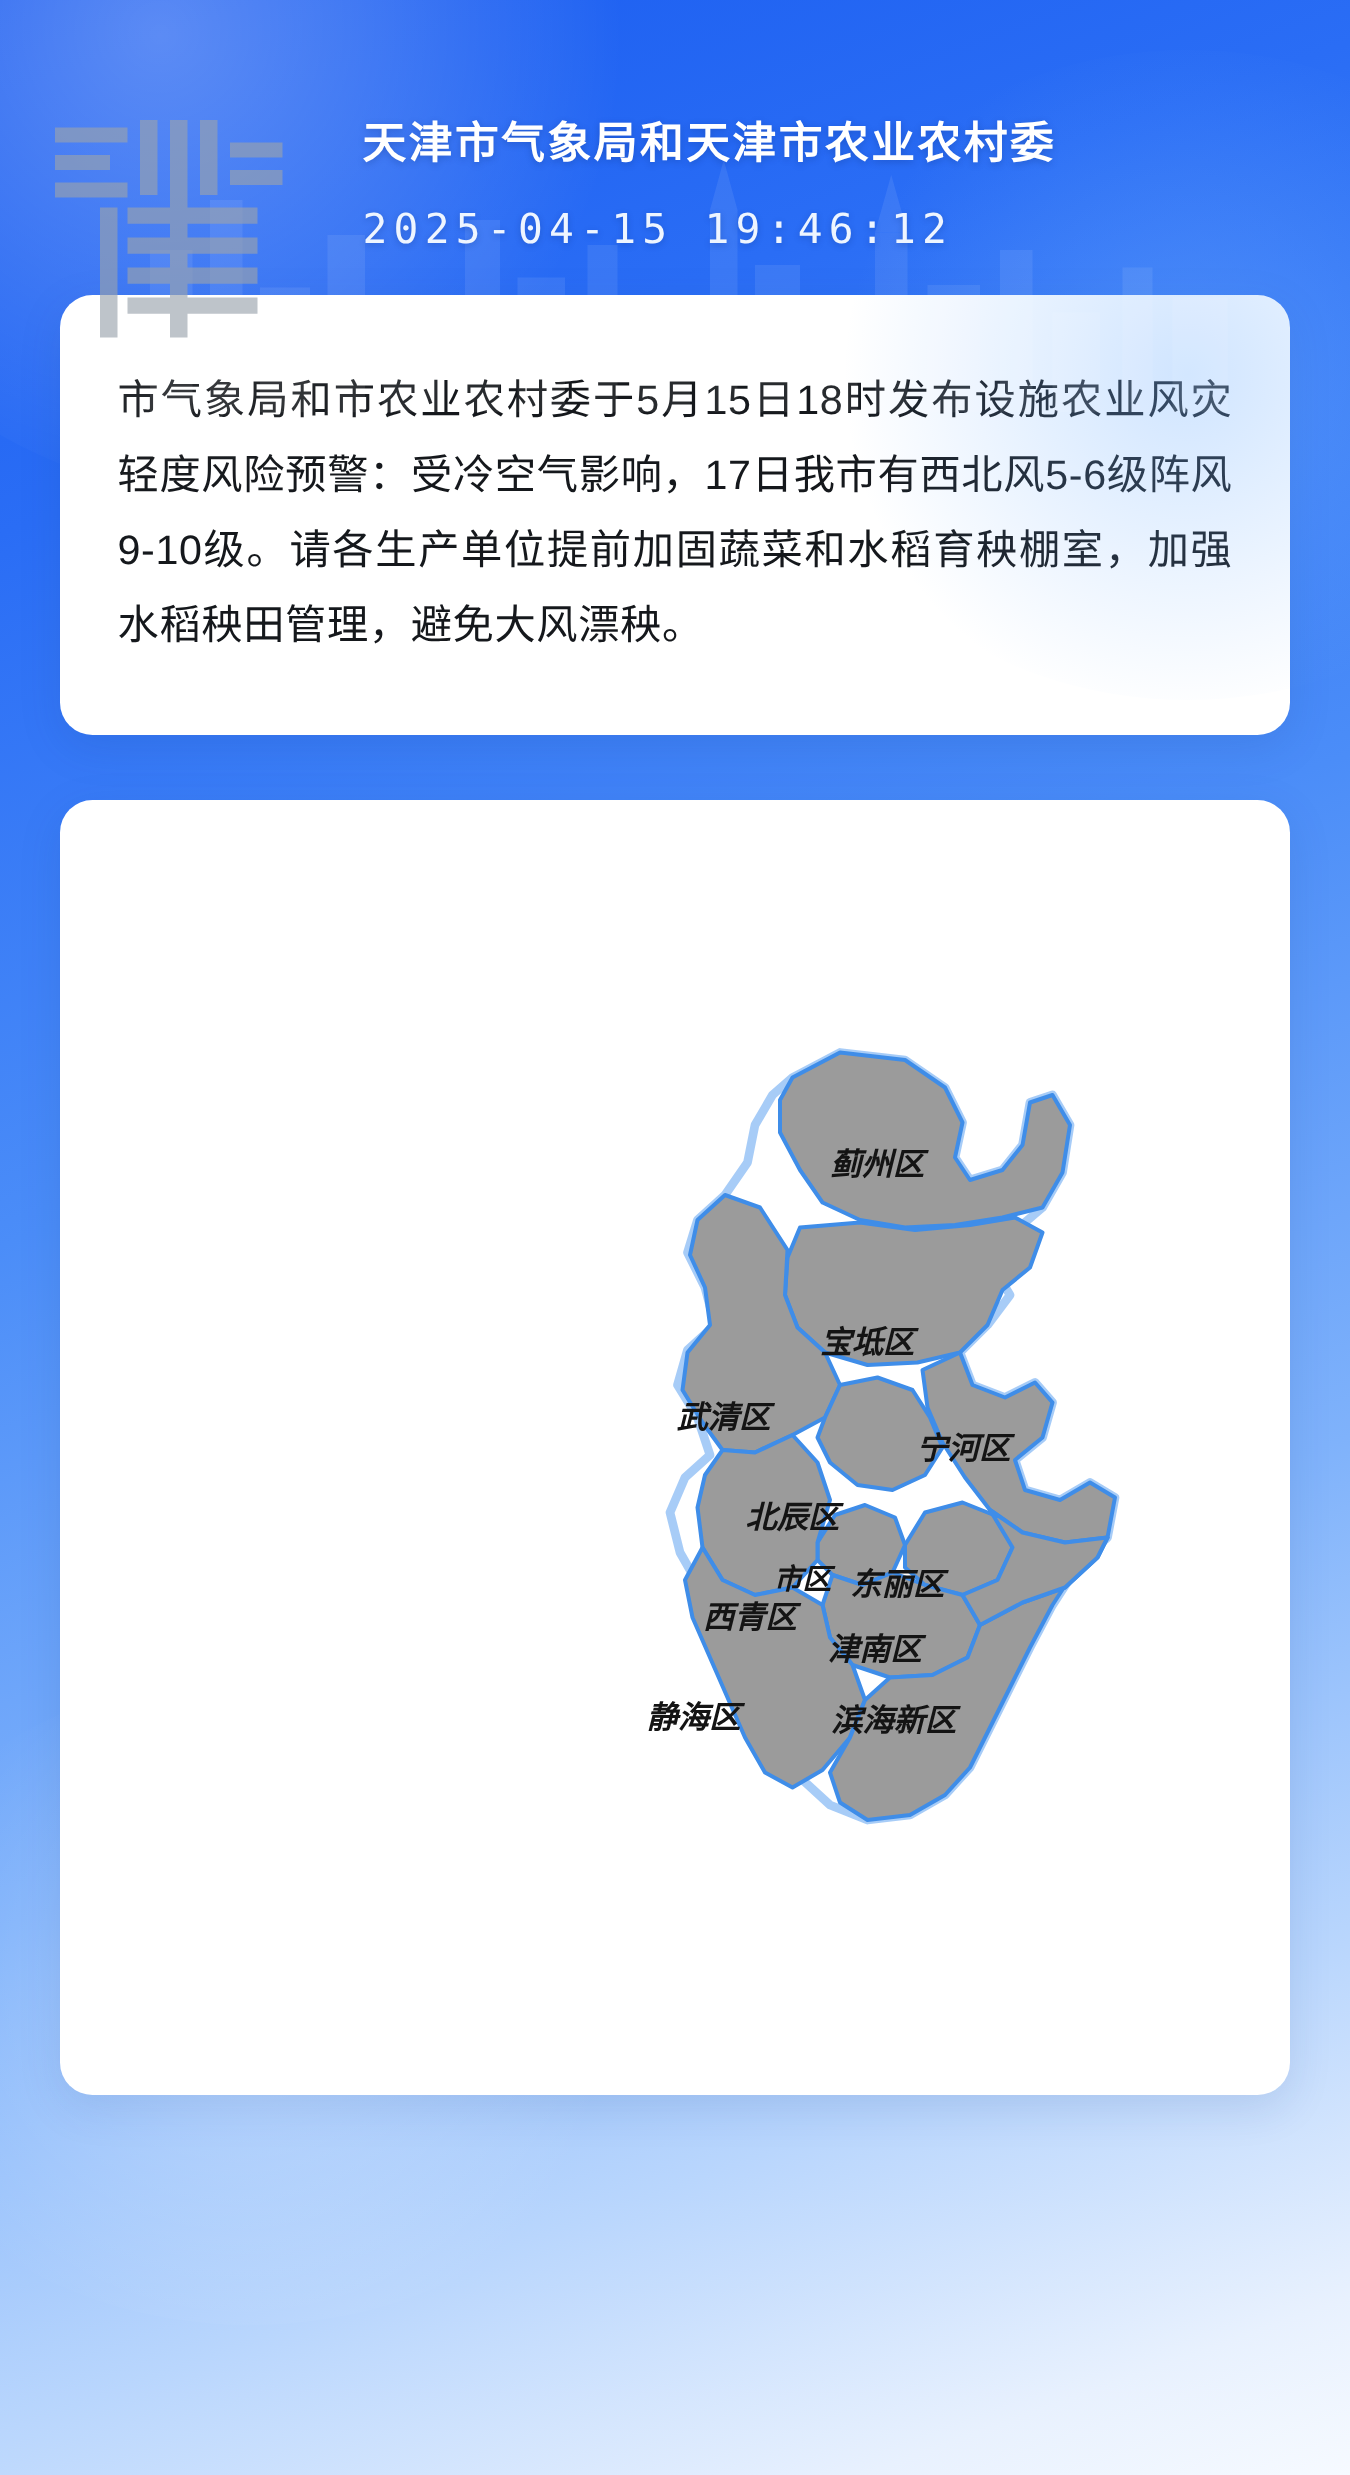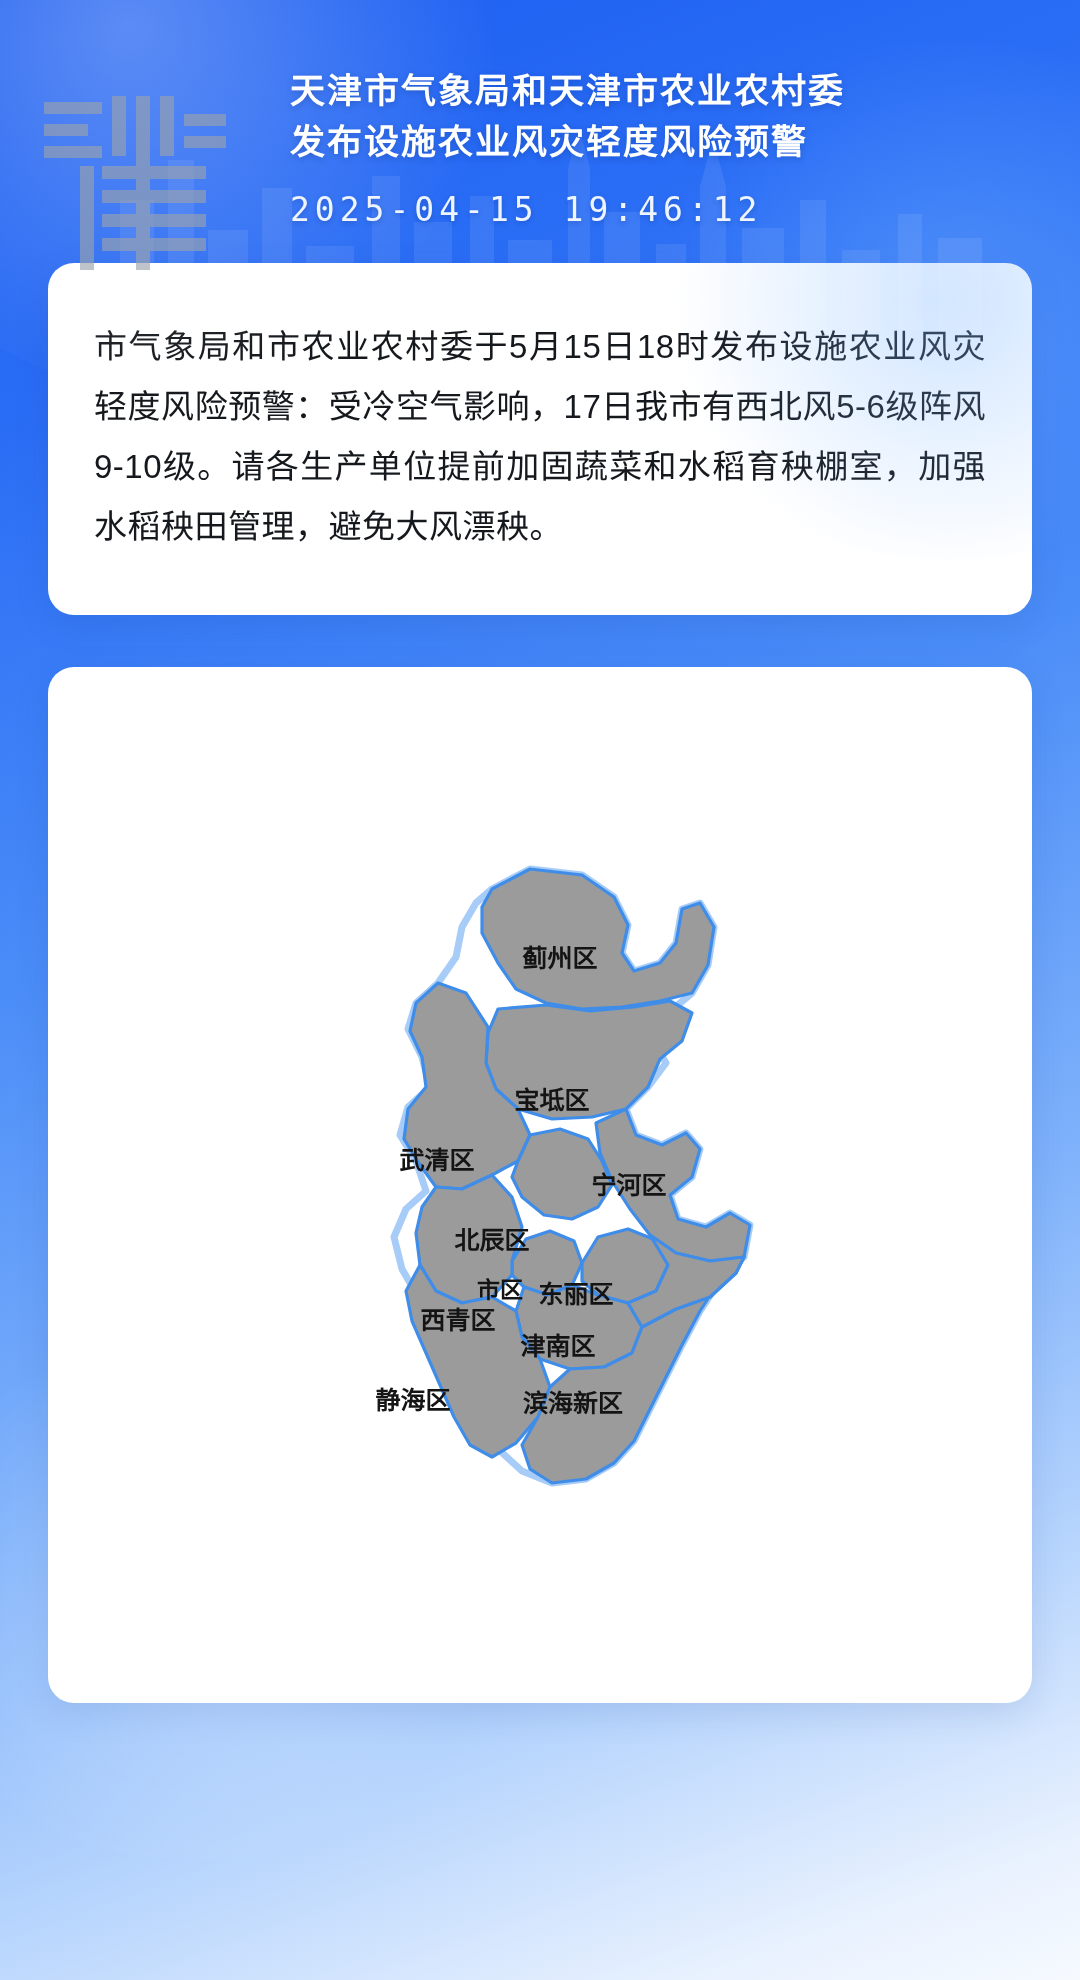--- a/index.html
+++ b/index.html
@@ -62,21 +62,21 @@
     top: 0;
     width: 1080px;
     height: 330px;
     opacity: 0.16;
     pointer-events: none;
   }
 
   
   .header {
     position: relative;
-    padding: 52px 40px 0 40px;
+    padding: 76px 40px 0 40px;
     display: flex;
     align-items: flex-end;
   }
   .logo-mark {
     position: absolute;
     left: 40px;
     top: 96px;
     width: 190px;
     height: 180px;
     opacity: 0.75;
@@ -131,22 +131,23 @@
   .section-title {
     color: #1466d8;
     font-size: 31px;
     font-weight: bold;
     letter-spacing: 9px;
     padding-left: 46px;
   }
   .map-wrap {
     margin-top: 34px;
     display: flex;
-    justify-content: center;
+    justify-content: flex-end;
     align-items: flex-start;
+    font-style: italic;
   }
   svg { display: block; }
   .region-shape {
     fill: #9b9b9b;
     stroke: #3f8de8;
     stroke-width: 3.2;
     stroke-linejoin: round;
   }
   .region-outline {
     fill: none;
@@ -212,21 +213,20 @@
         <rect x="62" y="118" width="104" height="13"></rect>
         <rect x="40" y="70" width="14" height="104"></rect>
         <rect x="62" y="142" width="104" height="13"></rect>
         <rect x="96" y="60" width="14" height="114"></rect>
         <rect x="144" y="18" width="42" height="12"></rect>
         <rect x="144" y="40" width="42" height="12"></rect>
       </g>
     </svg>
     <div class="header-text">
       <div class="title-line">天津市气象局和天津市农业农村委</div>
-      <div class="title-line">发布设施农业风灾轻度风险预警</div>
       <div class="timestamp">2025-04-15 19:46:12</div>
     </div>
   </div>
 
   <div class="spacer-top"></div>
 
   <div class="card">
     <div class="card-body">
       <div class="body-text">市气象局和市农业农村委于5月15日18时发布设施农业风灾轻度风险预警：受冷空气影响，17日我市有西北风5-6级阵风9-10级。请各生产单位提前加固蔬菜和水稻育秧棚室，加强水稻秧田管理，避免大风漂秧。</div>
     </div>

